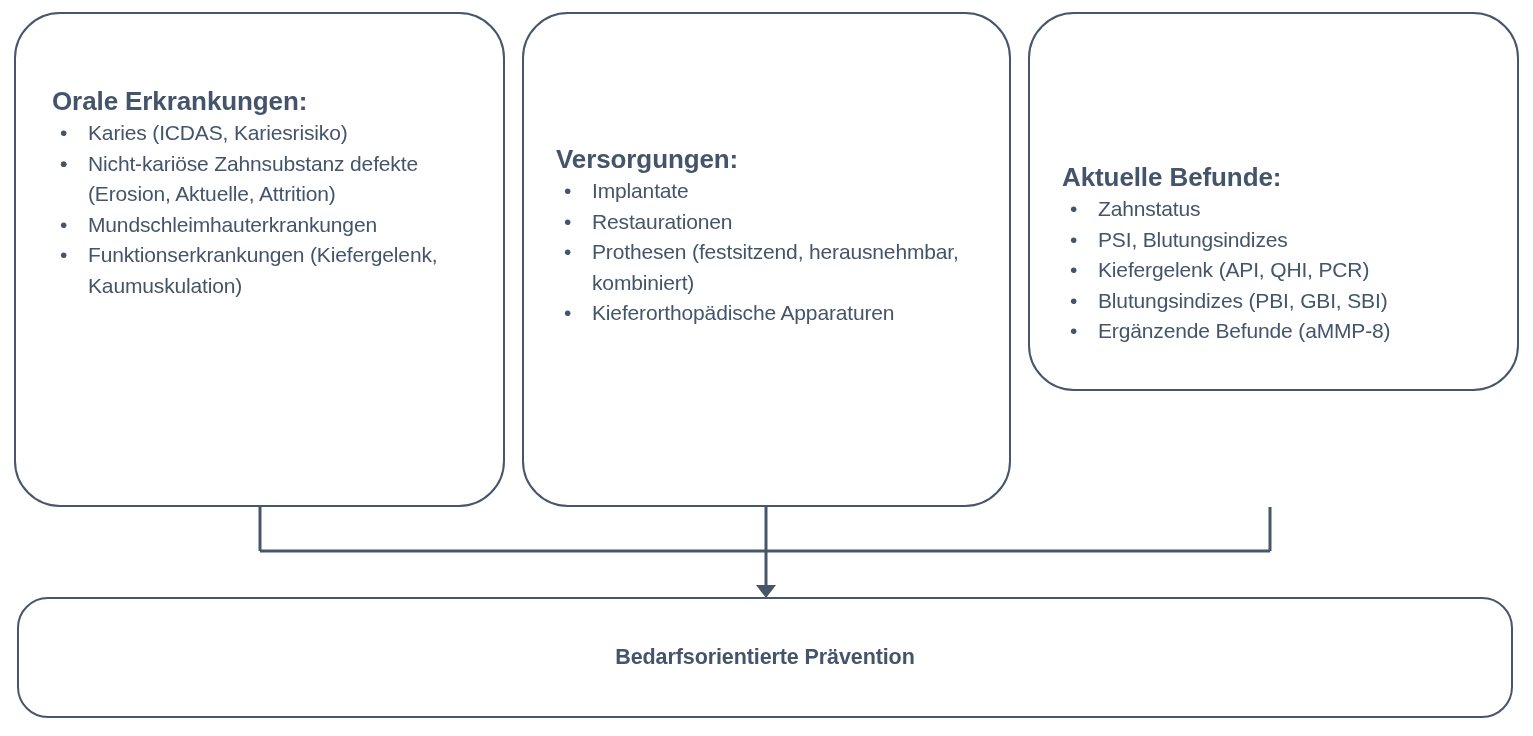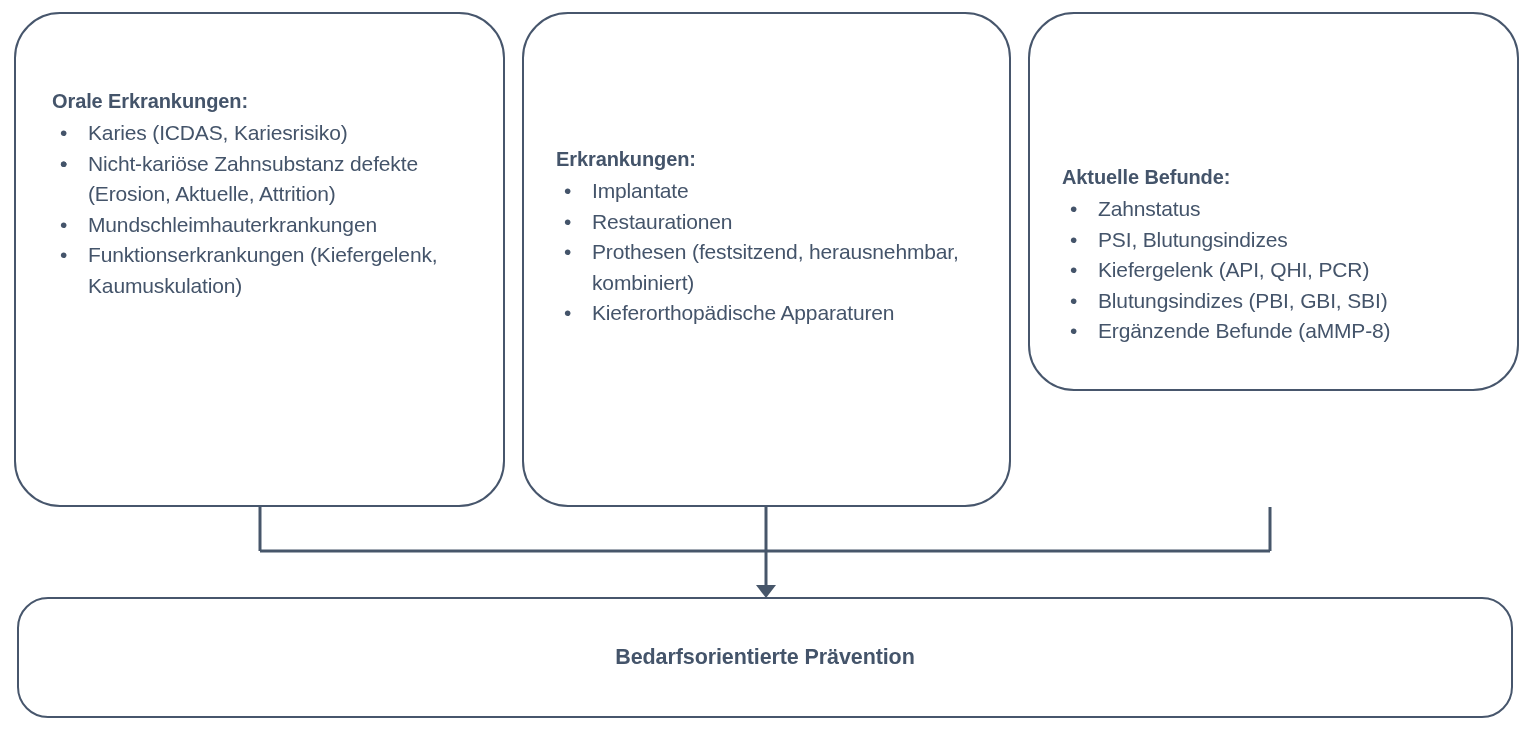--- a/index.html
+++ b/index.html
@@ -81,21 +81,21 @@
     position: absolute;
     left: 0;
     right: 0;
   }
 
   #box-oral .box-inner { top: 72px; padding-left: 36px; padding-right: 14px; }
   #box-care .box-inner { top: 130px; padding-left: 32px; padding-right: 14px; }
   #box-findings .box-inner { top: 148px; padding-left: 32px; padding-right: 14px; }
 
   .heading {
-    font-size: 20px;
+    font-size: 26px;
     font-weight: bold;
     line-height: 30px;
     letter-spacing: -0.1px;
     margin-bottom: 2px;
     color: #44546a;
   }
 
   ul.bullets {
     list-style: none;
     margin: 0;
@@ -167,21 +167,21 @@
         <li>
           <span class="bullet-dot">•</span>
           <span>Funktionserkrankungen (Kiefergelenk, Kaumuskulation)</span>
         </li>
       </ul>
     </div>
   </div>
 
   <div class="box top-box" id="box-care">
     <div class="box-inner">
-      <div class="heading">Erkrankungen:</div>
+      <div class="heading">Versorgungen:</div>
       <ul class="bullets">
         <li>
           <span class="bullet-dot">•</span>
           <span>Implantate</span>
         </li>
         <li>
           <span class="bullet-dot">•</span>
           <span>Restaurationen</span>
         </li>
         <li>

